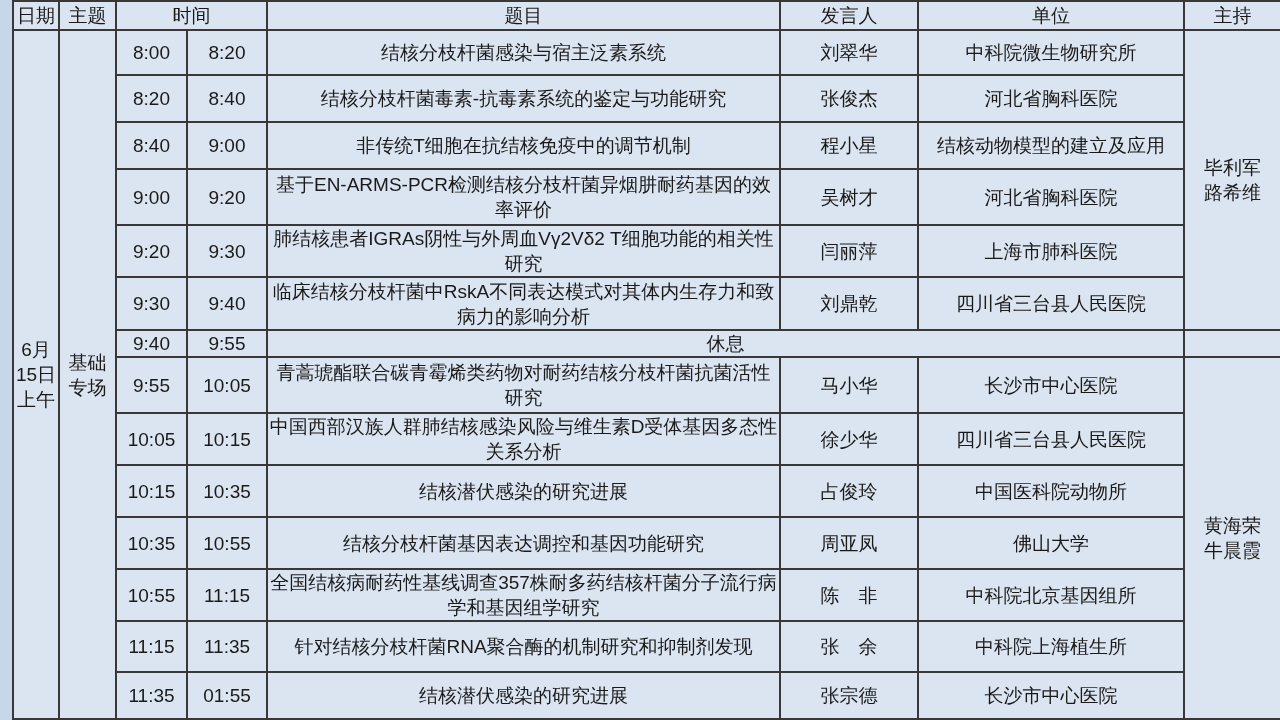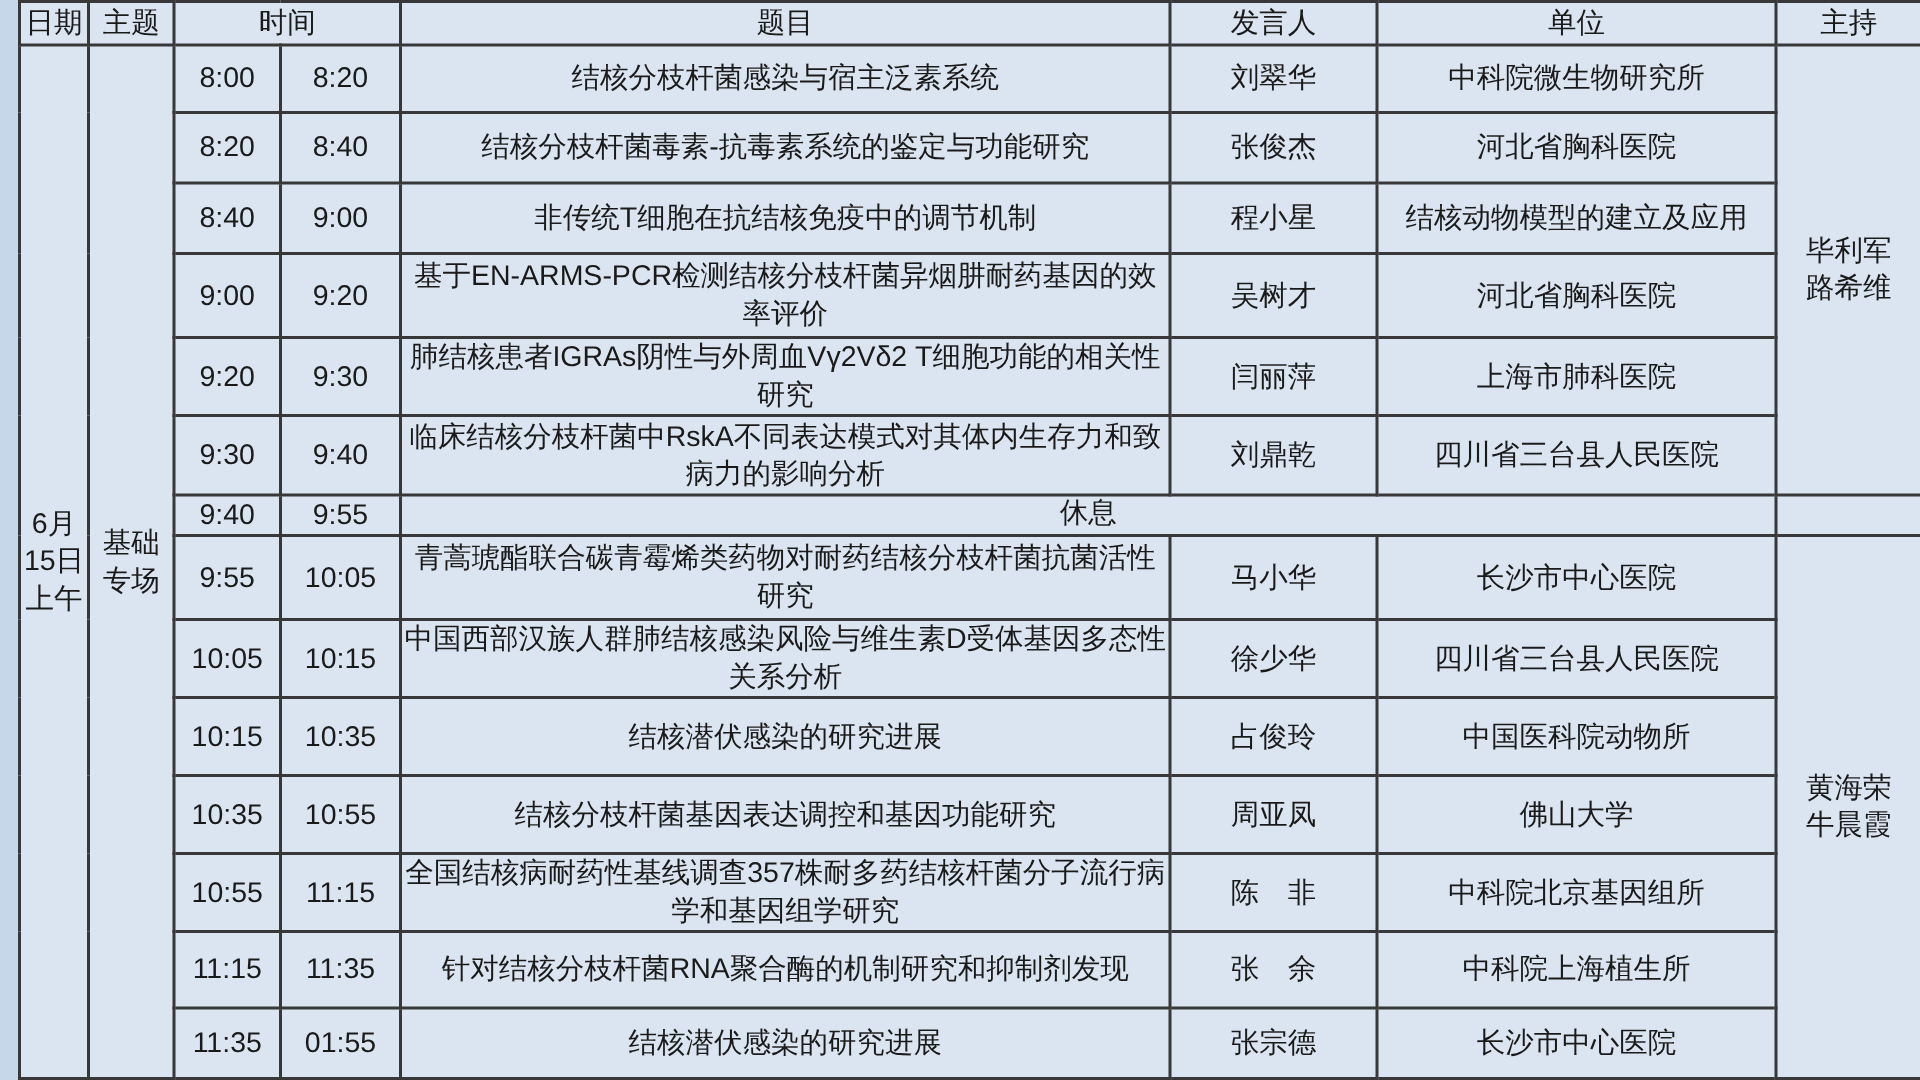--- a/index.html
+++ b/index.html
@@ -45,21 +45,20 @@
     font-weight: bold;
     white-space: pre-line;
     line-height: 29px;
   }
   td.host-cell {
     white-space: pre-line;
     line-height: 27px;
   }
   td.break-main {
     border-right-style: hidden;
-    font-family: Liberation Mono, monospace;
   }
   td.break-host {
     border-left-style: hidden;
   }
 </style>
 </head>
 <body>
 
 <table class="schedule">
   <colgroup>

